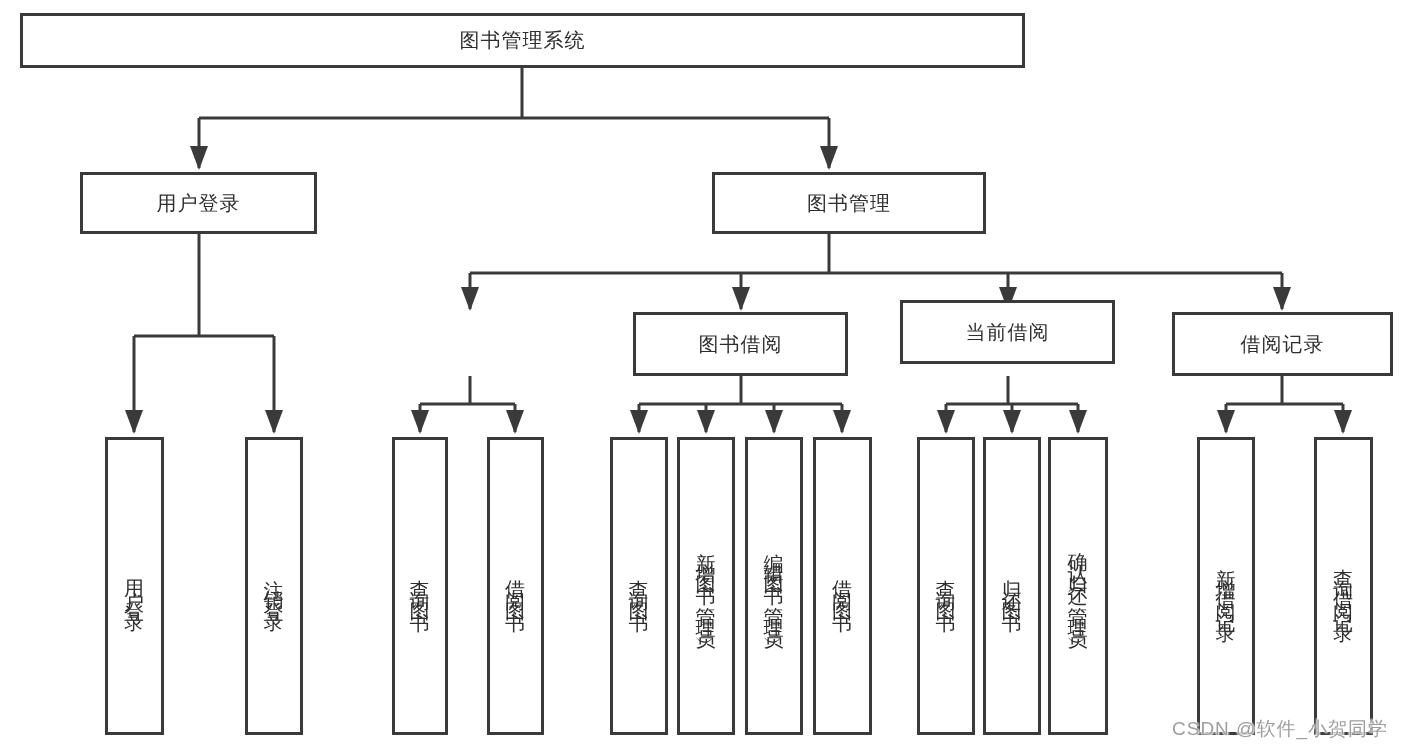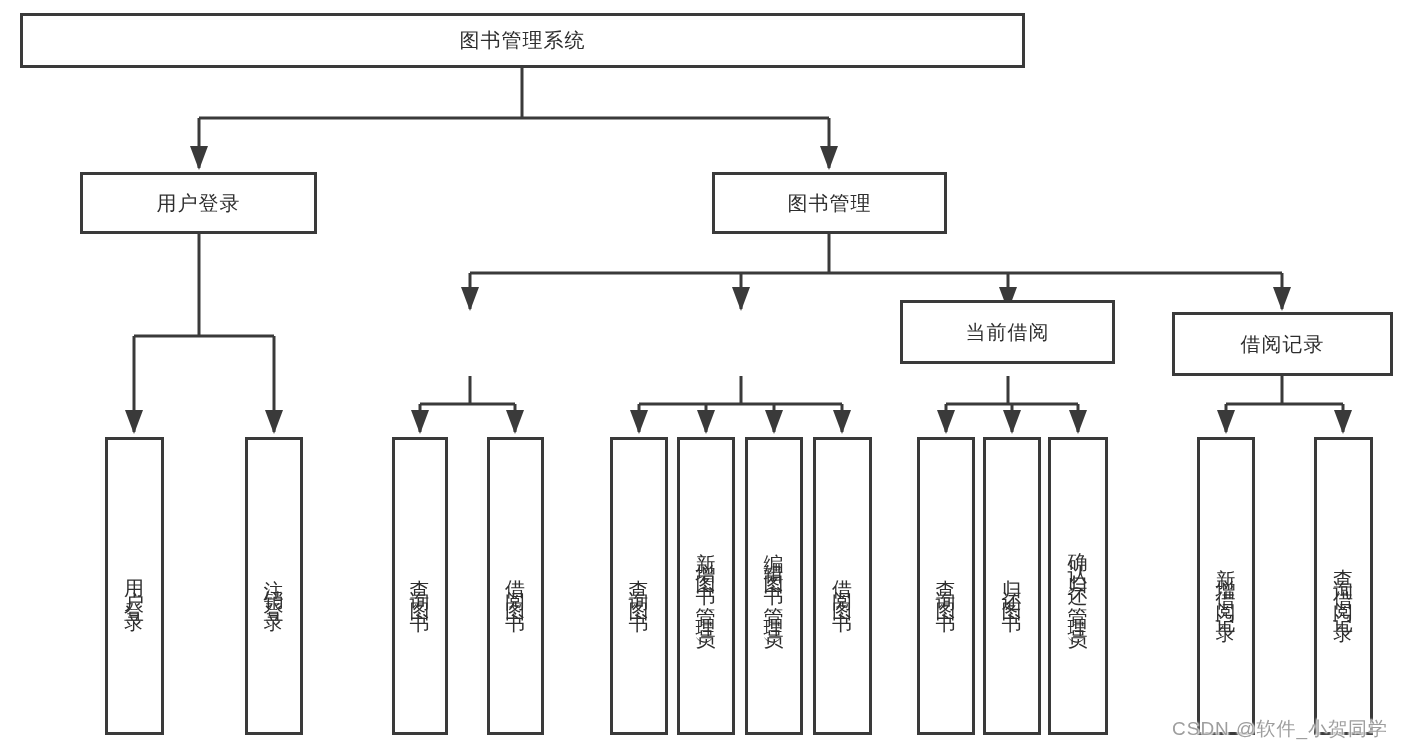--- a/index.html
+++ b/index.html
@@ -82,24 +82,27 @@
     <path d="M1343 404 V432" fill="none" stroke="#3a3a3a" stroke-width="3" marker-end="url(#arr)"></path>
   </svg>
 
   <div class="box" style="left:20px;top:13px;width:1005px;height:55px">
     <span>图书管理系统</span>
   </div>
 
   <div class="box" style="left:80px;top:172px;width:237px;height:62px">
     <span>用户登录</span>
   </div>
-  <div class="box" style="left:712px;top:172px;width:235px;height:62px">
+  <div class="box" style="left:712px;top:172px;width:274px;height:62px">
     <span>图书管理</span>
   </div>
 
+  <div class="box" style="left:633px;top:312px;width:215px;height:64px">
+    <span>图书借阅</span>
+  </div>
   <div class="box" style="left:900px;top:300px;width:215px;height:64px">
     <span>当前借阅</span>
   </div>
   <div class="box" style="left:1172px;top:312px;width:221px;height:64px">
     <span>借阅记录</span>
   </div>
 
   <div class="box vbox" style="left:105px;top:437px;width:59px;height:298px">
     <span>用户登录</span>
   </div>

